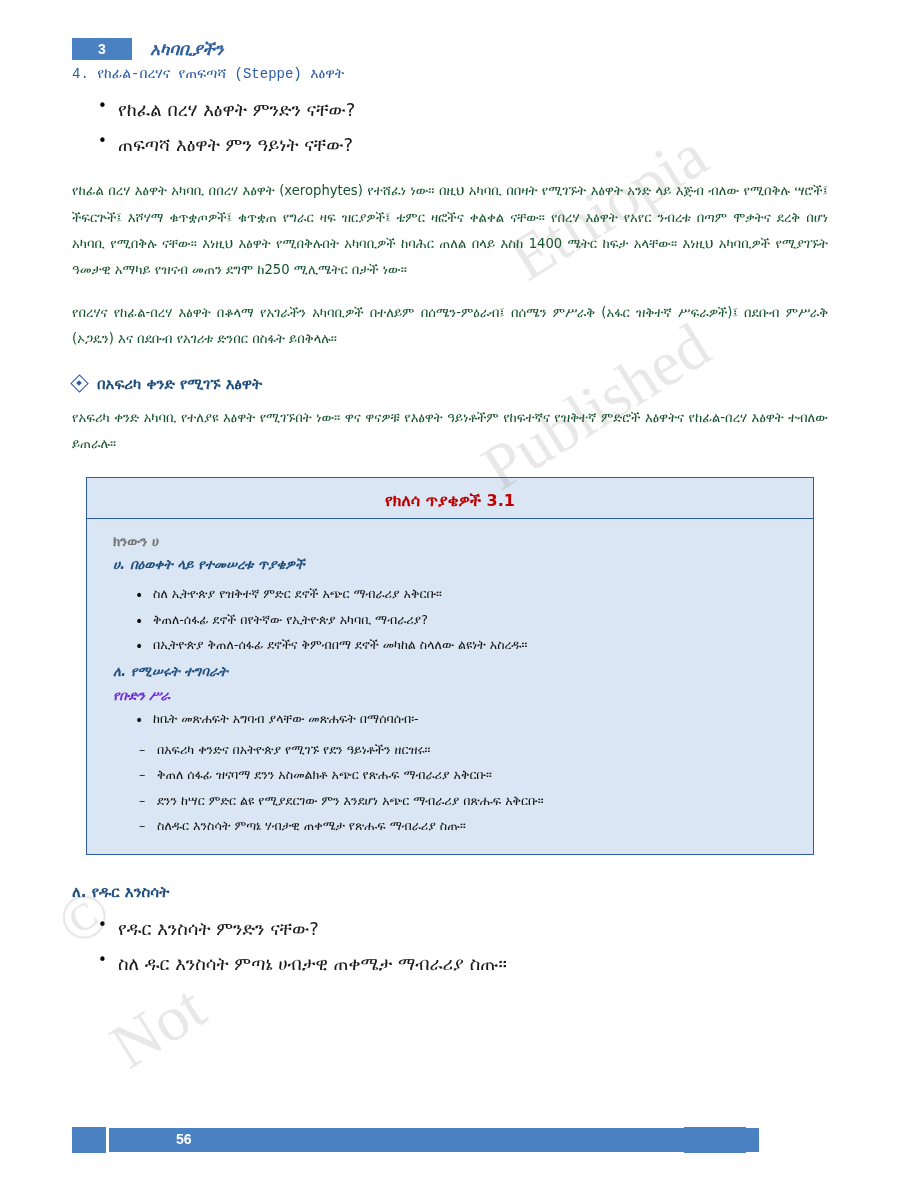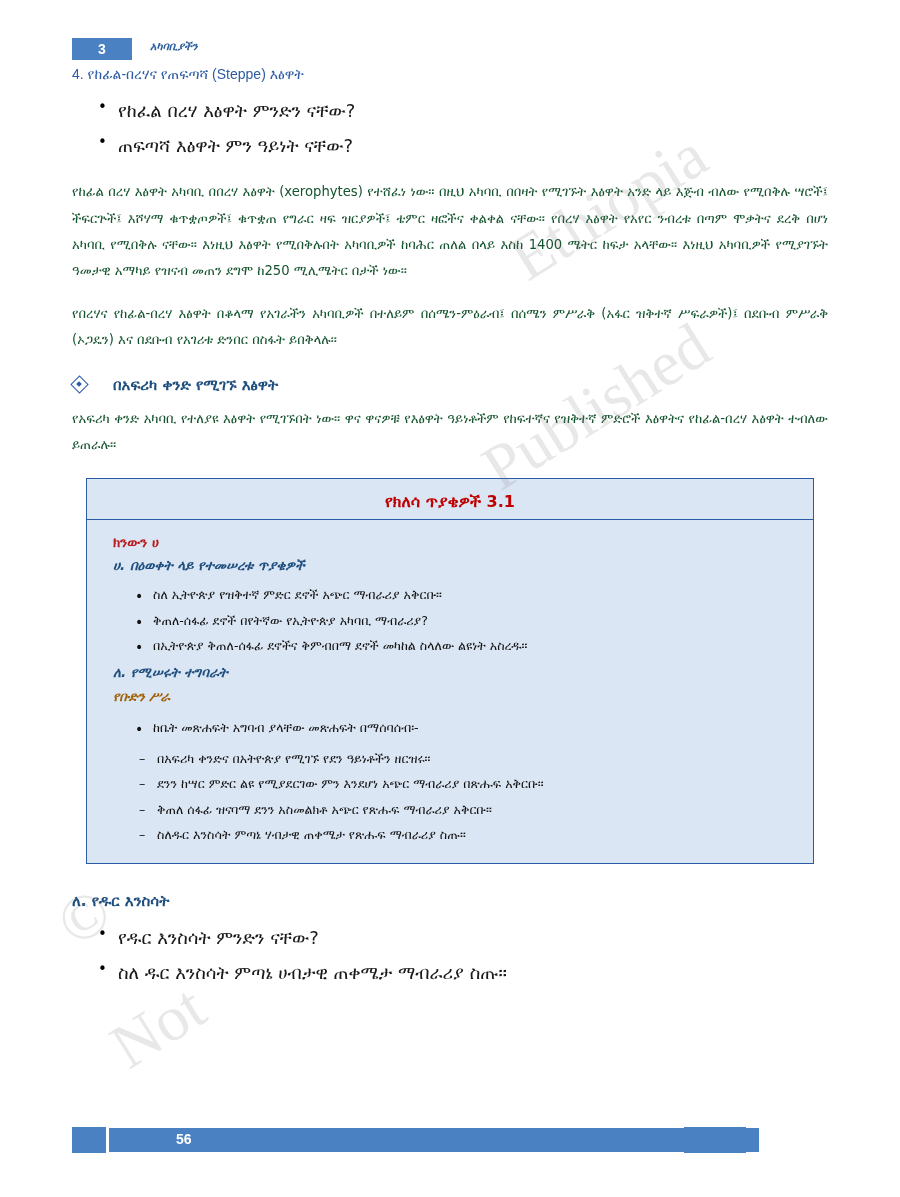--- a/index.html
+++ b/index.html
@@ -43,36 +43,36 @@
     font-weight: bold;
     font-size: 14px;
     text-align: center;
     line-height: 22px;
   }
   .header-title {
     position: absolute;
     left: 78px;
     top: 2px;
     font-family: Liberation Sans, sans-serif;
-    font-size: 11px;
+    font-size: 17px;
     color: #2e5f9e;
     font-weight: bold;
     font-style: italic;
   }
 
   
   .content {
     position: absolute;
     top: 66px;
     left: 72px;
     width: 756px;
   }
 
   .section-heading {
-    font-family: Liberation Sans, sans-serif;
+    font-family: Liberation Mono, monospace;
     font-size: 14px;
     color: #2b5ca5;
     margin: 0 0 10px 0;
     font-weight: normal;
   }
 
   ul.bullets {
     list-style: none;
     margin: 0 0 16px 0;
     padding: 0 0 0 46px;
@@ -103,21 +103,21 @@
   }
 
   .diamond-heading {
     font-family: "DejaVu Sans", sans-serif;
     font-size: 15px;
     font-weight: bold;
     color: #1f4f7f;
     margin: 22px 0 12px 0;
     display: flex;
     align-items: center;
-    gap: 26px;
+    gap: 10px;
   }
   .diamond-icon {
     display: inline-block;
     width: 15px;
     height: 15px;
     position: relative;
     flex: 0 0 auto;
   }
   .diamond-icon:before {
     content: "";
@@ -156,38 +156,38 @@
     font-weight: bold;
     color: #c00000;
   }
   .activity-body {
     padding: 12px 26px 16px 26px;
   }
   .activity-label {
     font-family: "DejaVu Sans", sans-serif;
     font-size: 13.5px;
     font-weight: bold;
-    color: #b91c1c;
+    color: #737373;
     margin: 2px 0 4px 0;
   }
   .activity-sublabel {
     font-family: "DejaVu Sans", sans-serif;
     font-size: 13.5px;
     font-weight: bold;
     font-style: italic;
     color: #1f4f7f;
     margin: 6px 0 8px 0;
   }
   .activity-sublabel-red {
     font-family: "DejaVu Sans", sans-serif;
     font-size: 13px;
     font-weight: bold;
     font-style: italic;
-    color: #a16207;
-    margin: 4px 0 10px 0;
+    color: #6d28d9;
+    margin: 4px 0 2px 0;
   }
   ul.act-bullets {
     list-style: none;
     margin: 0 0 6px 0;
     padding: 0 0 0 40px;
   }
   ul.act-bullets > li {
     position: relative;
     font-family: "DejaVu Sans", sans-serif;
     font-size: 12.6px;
@@ -332,22 +332,22 @@
           <li>በኢትዮጵያ ቅጠለ-ሰፋፊ ደኖችና ቅምብበማ ደኖች መካከል ስላለው ልዩነት አስረዱ።</li>
         </ul>
 
         <div class="activity-sublabel">ለ. የሚሠሩት ተግባራት</div>
         <div class="activity-sublabel-red">የቡድን ሥራ</div>
         <ul class="act-bullets">
           <li>ከቤት መጽሐፍት አግባብ ያላቸው መጽሐፍት በማሰባሰብ፡-</li>
         </ul>
         <ul class="act-dashes">
           <li>በአፍሪካ ቀንድና በአትዮጵያ የሚገኙ የደን ዓይነቶችን ዘርዝሩ።</li>
+          <li>ቅጠለ ሰፋፊ ዝናባማ ደንን አስመልክቶ አጭር የጽሑፍ ማብራሪያ አቅርቡ።</li>
           <li>ደንን ከሣር ምድር ልዩ የሚያደርገው ምን እንደሆነ አጭር ማብራሪያ በጽሑፍ አቅርቡ።</li>
-          <li>ቅጠለ ሰፋፊ ዝናባማ ደንን አስመልክቶ አጭር የጽሑፍ ማብራሪያ አቅርቡ።</li>
           <li>ስለዱር እንስሳት ምጣኔ ሃብታዊ ጠቀሜታ የጽሑፍ ማብራሪያ ስጡ።</li>
         </ul>
       </div>
     </div>
 
     <h3 class="sub-heading">ለ. የዱር እንስሳት</h3>
     <ul class="bullets">
       <li>የዱር እንስሳት ምንድን ናቸው?</li>
       <li>ስለ ዱር እንስሳት ምጣኔ ሀብታዊ ጠቀሜታ ማብራሪያ ስጡ።</li>
     </ul>

